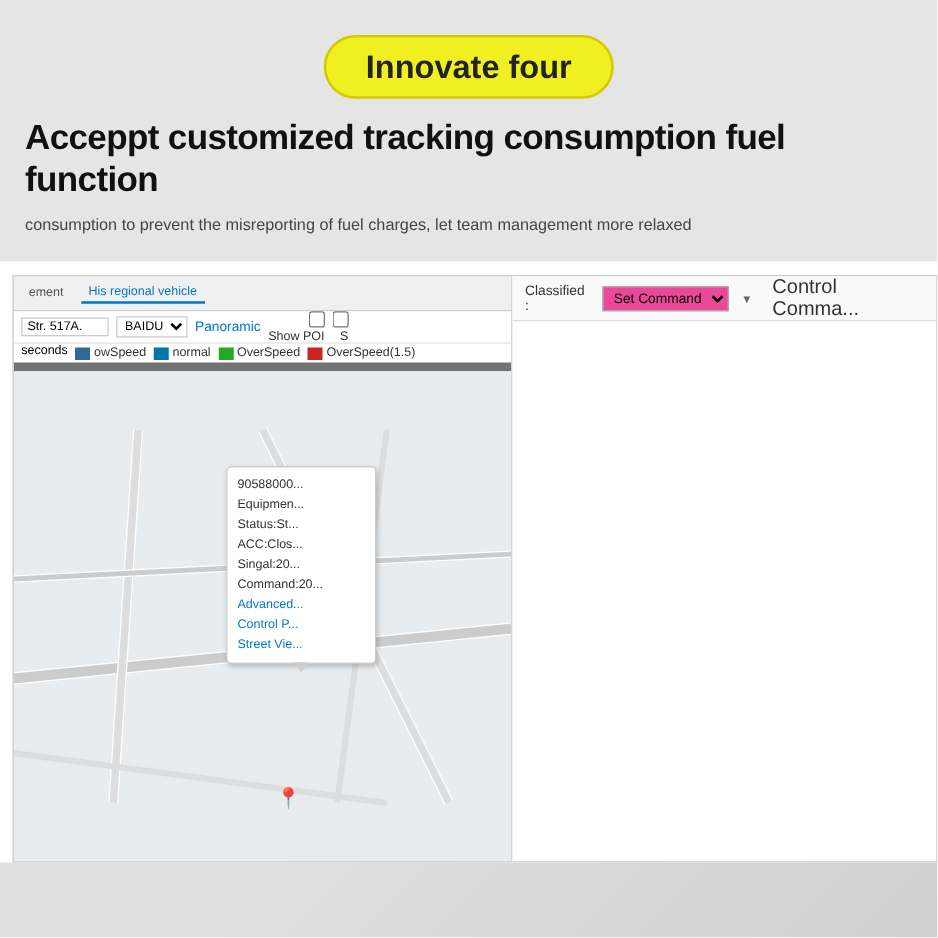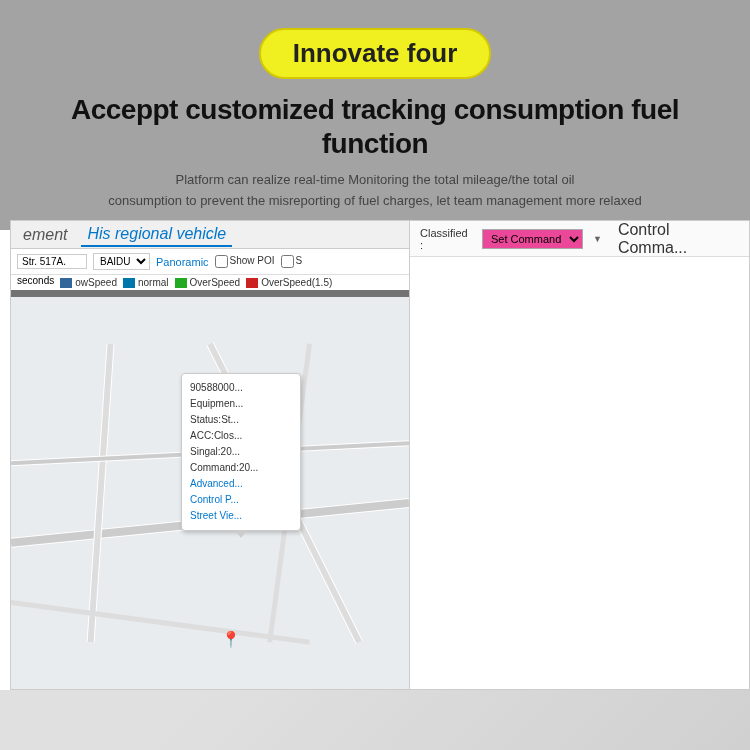--- a/index.html
+++ b/index.html
@@ -15,23 +15,22 @@
     .page-wrapper {
       width: 750px;
       height: 750px;
       background: #fff;
       position: relative;
       overflow: hidden;
     }
 
     
     .top-section {
-      text-align: center;
       padding: 28px 20px 18px;
-      background: #a3a3a3;
+      background: #e5e5e5;
     }
 
     .badge-wrapper {
       display: flex;
       justify-content: center;
       margin-bottom: 14px;
     }
 
     .innovate-badge {
       background: #f0f020;
@@ -85,24 +84,23 @@
       background: #f0f0f0;
       border-bottom: 1px solid #ccc;
       height: 28px;
       display: flex;
       align-items: center;
       padding: 0 6px;
       gap: 8px;
     }
 
     .toolbar-tab {
-      font-size: 16px;
+      font-size: 10px;
       color: #555;
       padding: 2px 6px;
-      font-style: italic;
     }
 
     .toolbar-tab.active {
       color: #0077cc;
       border-bottom: 2px solid #0077cc;
     }
 
     
     .map-controls {
       background: #fff;
@@ -133,22 +131,23 @@
     .map-link {
       color: #0077cc;
       font-size: 11px;
       text-decoration: none;
     }
 
     .checkbox-label {
       font-size: 10px;
       color: #333;
       display: flex;
-      align-items: flex-start;
+      align-items: flex-end;
       gap: 2px;
+      flex-direction: column;
     }
 
     
     .speed-legend {
       background: #fff;
       border-bottom: 7px solid #737373;
       height: 22px;
       display: flex;
       padding: 0 6px;
       font-size: 10px;
@@ -310,21 +309,20 @@
 </head>
 <body>
 
 <div class="page-wrapper">
 
   <div class="top-section">
     <div class="badge-wrapper">
       <div class="innovate-badge">Innovate four</div>
     </div>
     <div class="main-title">Acceppt customized tracking consumption fuel function</div>
-    <div class="sub-text">Platform can realize real-time Monitoring  the total mileage/the total oil</div>
     <div class="sub-text">consumption to prevent the misreporting of fuel charges, let team management more relaxed</div>
   </div>
 
   <div class="screenshot-area">
 
     <div class="map-panel">
 
       <div class="map-toolbar">
         <span class="toolbar-tab">ement</span>
         <span class="toolbar-tab active">His regional vehicle</span>

